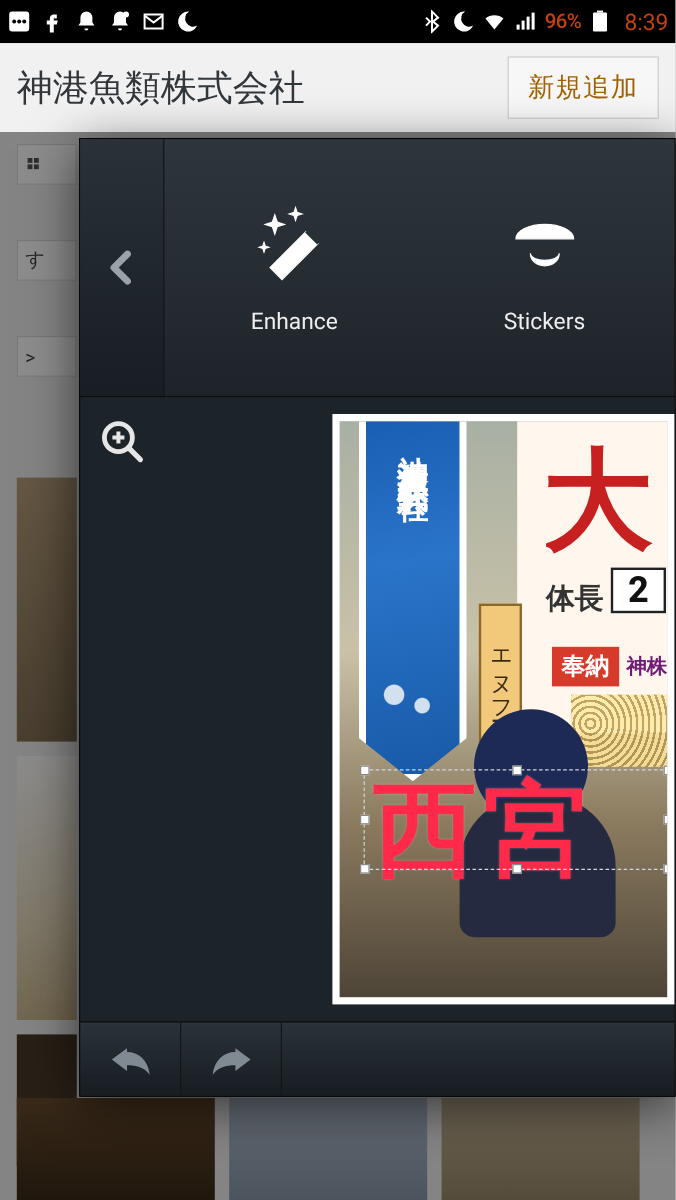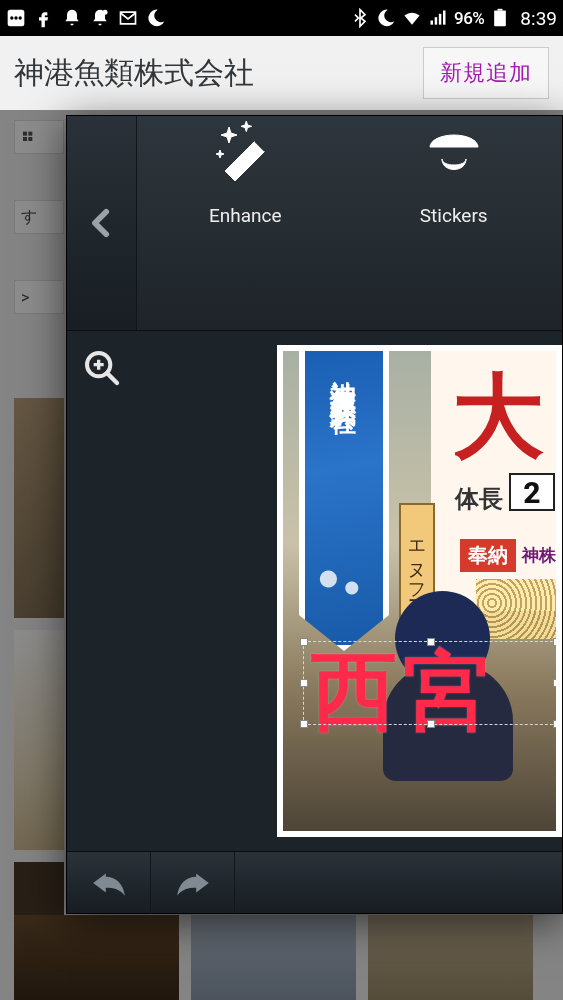--- a/index.html
+++ b/index.html
@@ -1,29 +1,29 @@
 <!DOCTYPE html>
 <html><head>
 <meta charset="utf-8">
 <style>
   * { margin: 0; padding: 0; box-sizing: border-box; }
   html, body { width: 563px; height: 1000px; overflow: hidden; font-family: -apple-system, "Segoe UI", Roboto, sans-serif; background: #f0f0f0; }
 
   
-  .status-bar { height: 36px; background: #000; color: #ffffff; display: flex; align-items: center; padding: 0 6px; font-size: 18px; font-weight: 500; }
+  .status-bar { height: 36px; background: #000; color: #c2410c; display: flex; align-items: center; padding: 0 6px; font-size: 18px; font-weight: 500; }
   .status-left { display: flex; align-items: center; gap: 8px; }
   .status-right { margin-left: auto; display: flex; align-items: center; gap: 6px; }
   .status-bar svg { fill: #fff; width: 20px; height: 20px; }
   .battery-text { font-size: 17px; letter-spacing: -0.5px; }
   .clock { font-size: 19px; font-weight: 400; margin-left: 4px; }
 
   
   .page-head { height: 74px; display: flex; align-items: center; padding: 0 14px; background: #f1f1f1; }
   .page-title { font-size: 30px; color: #32373c; font-weight: 400; }
-  .add-btn { margin-left: auto; border: 1px solid #ccc; background: #f7f7f7; color: #a21caf; padding: 10px 16px; font-size: 22px; letter-spacing: 1px; }
+  .add-btn { margin-left: auto; border: 1px solid #ccc; background: #f7f7f7; color: #a16207; padding: 10px 16px; font-size: 22px; letter-spacing: 1px; }
 
   
   .bg-area { position: absolute; top: 110px; left: 0; right: 0; bottom: 0; background: #f1f1f1; }
   .bg-sidebar-hint { position: absolute; left: 14px; top: 10px; width: 50px; }
   .bg-sidebar-hint .box { width: 50px; height: 34px; border: 1px solid #ddd; margin-bottom: 46px; background: #fff; display:flex; align-items:center; padding-left:6px; font-size:16px; color:#444; }
   .thumb-col { position: absolute; left: 14px; top: 288px; width: 50px; }
   .thumb { width: 50px; background:#888; margin-bottom:12px; }
   .thumb.a { height:220px; background: linear-gradient(135deg,#b9a07c,#7c6a50); }
   .thumb.b { height:220px; background: linear-gradient(160deg,#fff 0%,#e9dcc0 60%,#c9b48a 100%); }
   .thumb.c { height:110px; background:#4a3a28; }
@@ -39,21 +39,21 @@
   
   .editor { position: absolute; top: 115px; left: 66px; right: 0; bottom: 86px;
             background: #1f262c; border: 1px solid #000;
             box-shadow: 0 8px 40px rgba(0,0,0,.6); }
   
   .ed-top { height: 215px; display: flex; border-bottom: 1px solid #0b0e11;
             background: linear-gradient(#2e363d, #262d33 50%, #1d2329); }
   .back-btn { width: 70px; display: flex; align-items: center; justify-content: center;
               border-right: 1px solid #10151a;
               background: linear-gradient(#2a3138,#20272d 50%,#181e23); }
-  .tools { flex: 1; display: flex; align-items: flex-start; overflow: hidden; justify-content:space-around; gap: 4px; padding: 0 6px; }
+  .tools { flex: 1; display: flex; align-items: center; overflow: hidden; justify-content:space-around; gap: 4px; padding: 0 6px; }
   .tool { flex: 0 0 110px; display: flex; flex-direction: column; align-items: center; color: #f2f2f2; }
   .tool-icon { width: 70px; height: 70px; display: flex; align-items: center; justify-content: center; margin-bottom: 18px; }
   .tool-icon svg { fill: #fff; stroke: #fff; }
   .tool-label { font-size: 19px; font-weight: 400; color: #eee; }
 
   
   .ed-body { position: absolute; top: 215px; left: 0; right: 0; bottom: 62px; background: #1c2329; }
   .zoom-box { position: absolute; left: 10px; top: 12px; width: 50px; height: 50px; display:flex; align-items:center; justify-content:center; }
   .zoom-box svg { fill: #e6e6e6; }
 

